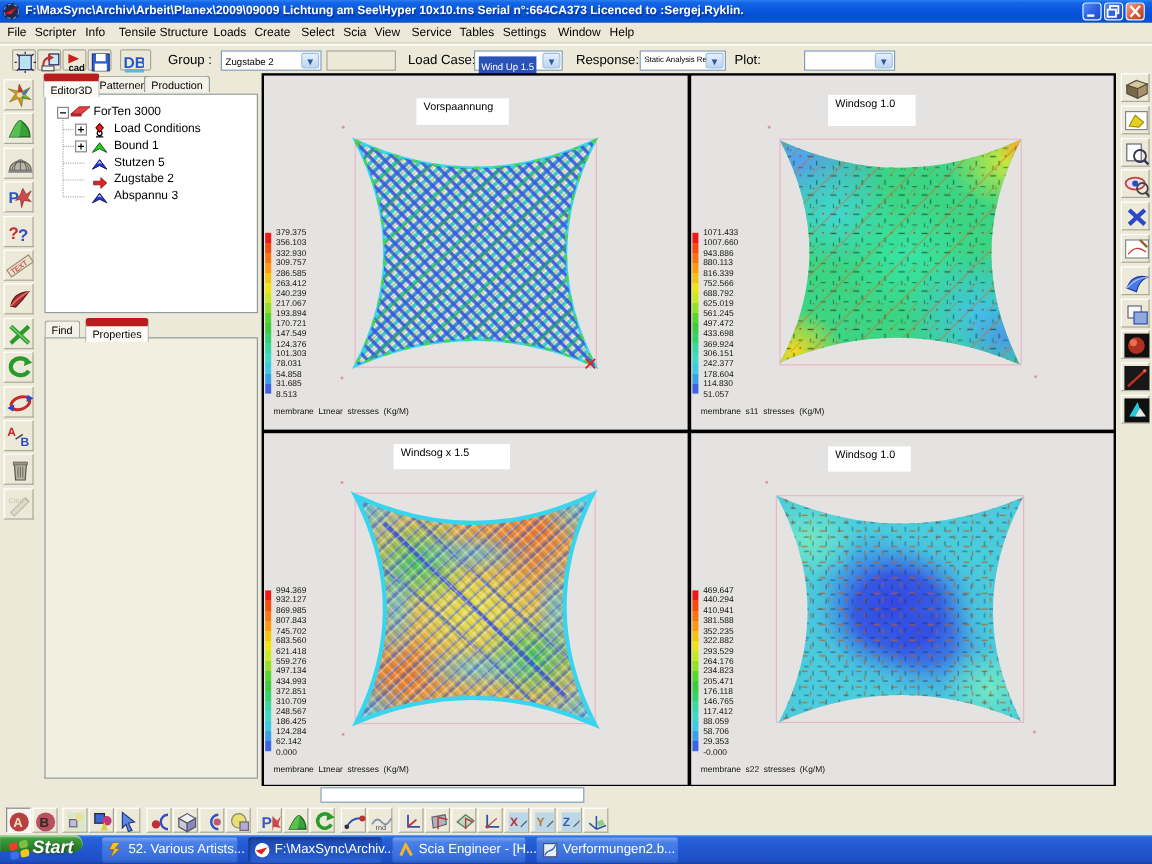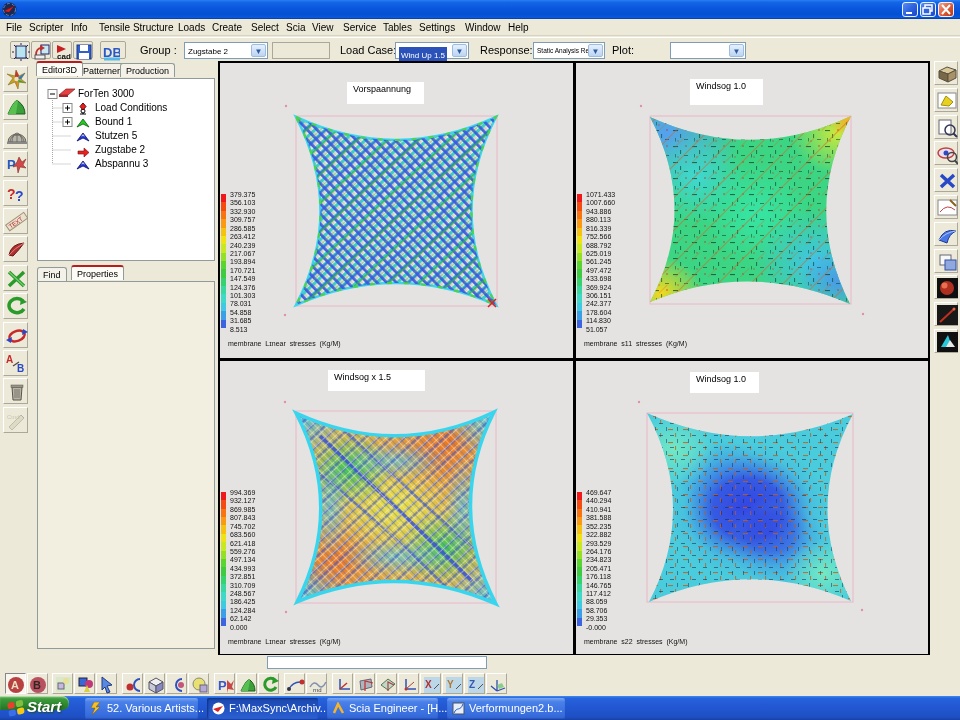--- a/index.html
+++ b/index.html
@@ -29,21 +29,21 @@
 .combo .ca { position:absolute; right:1px; top:1px; width:15px; height:13px; background:linear-gradient(180deg,#e6f0fc,#bcd4f2); border:1px solid #9ebdde; border-radius:2px; color:#2a5aa0; font-size:8px; text-align:center; line-height:13px;}
 .combo .ct { position:absolute; left:3px; top:4px; white-space:nowrap; }
 
 
 #leftcol { left:0; top:61px; width:31px; height:594px; background:#ece9d8; }
 .licon { position:absolute; left:3px; width:25px; height:26px; background:#ece9d8; border:1px solid #fff; border-right-color:#aca899; border-bottom-color:#aca899; }
 
 
 #sidebar { left:31px; top:61px; width:187px; height:594px; background:#ece9d8; }
 .tab { position:absolute; font-size:9px; color:#000; background:#f4f2e8; border:1px solid #919b9c; border-bottom:none; border-radius:3px 3px 0 0; padding:2px 5px 1px 5px; }
-.tab.active { background:#fcfbf5; border-top:2px solid #b91c1c; z-index:3;text-align:right; }
+.tab.active { background:#fcfbf5; border-top:7px solid #b91c1c; z-index:3;text-align:right; }
 #treebox { left:6px; top:17px; width:178px; height:183px; background:#fff; border:1px solid #919b9c; }
 .trow { position:absolute; font-size:10px; color:#000; white-space:nowrap; }
 #propbox { left:6px; top:220px; width:178px; height:368px; background:#f2efe1; border:1px solid #919b9c; }
 
 
 #vpframe { left:218px; top:61px; width:712px; height:595px; background:#000; }
 .vp { position:absolute; background:#e4e3e1; }
 .vplabel { position:absolute; background:#fff; color:#000; font-size:9px; padding:2px 4px 11px 6px; white-space:nowrap; }
 .legend { position:absolute; font-size:7px; color:#111; }
 .lbar { position:absolute; left:0; top:2px; width:5px; }
@@ -82,20 +82,21 @@
 </head>
 <body>
 
 <div class="abs" id="titlebar">
   <svg class="abs" style="left:2px;top:2px" width="15" height="15">
       <circle cx="7.5" cy="7.5" r="7" fill="#1a2a50"></circle>
       <circle cx="7.5" cy="7.5" r="6" fill="none" stroke="#6888c8" stroke-width="1" stroke-dasharray="3 2"></circle>
       <path d="M2,9 L12,4 L7,10 Z" fill="#e02020"></path>
       <path d="M2,9 L12,4" stroke="#801010" stroke-width="0.8"></path>
     </svg>
+  <div class="abs" id="titletext">F:\MaxSync\Archiv\Arbeit\Planex\2009\09009 Lichtung am See\Hyper 10x10.tns Serial n°:664CA373 Licenced to :Sergej.Ryklin.</div>
   <div class="abs winbtn" id="btnmin"><svg width="14" height="13">
         <rect x="3" y="9" width="6" height="2" fill="#fff"></rect>
       </svg></div>
   <div class="abs winbtn" id="btnmax"><svg width="14" height="13">
         <rect x="4" y="2" width="7" height="6" fill="none" stroke="#fff" stroke-width="1.5"></rect>
         <rect x="2" y="5" width="7" height="6" fill="#2f63e0" stroke="#fff" stroke-width="1.5"></rect>
       </svg></div>
   <div class="abs winbtn" id="btncls"><svg width="14" height="13">
         <path d="M3,2 L11,11 M11,2 L3,11" stroke="#fff" stroke-width="2"></path>
       </svg></div>

